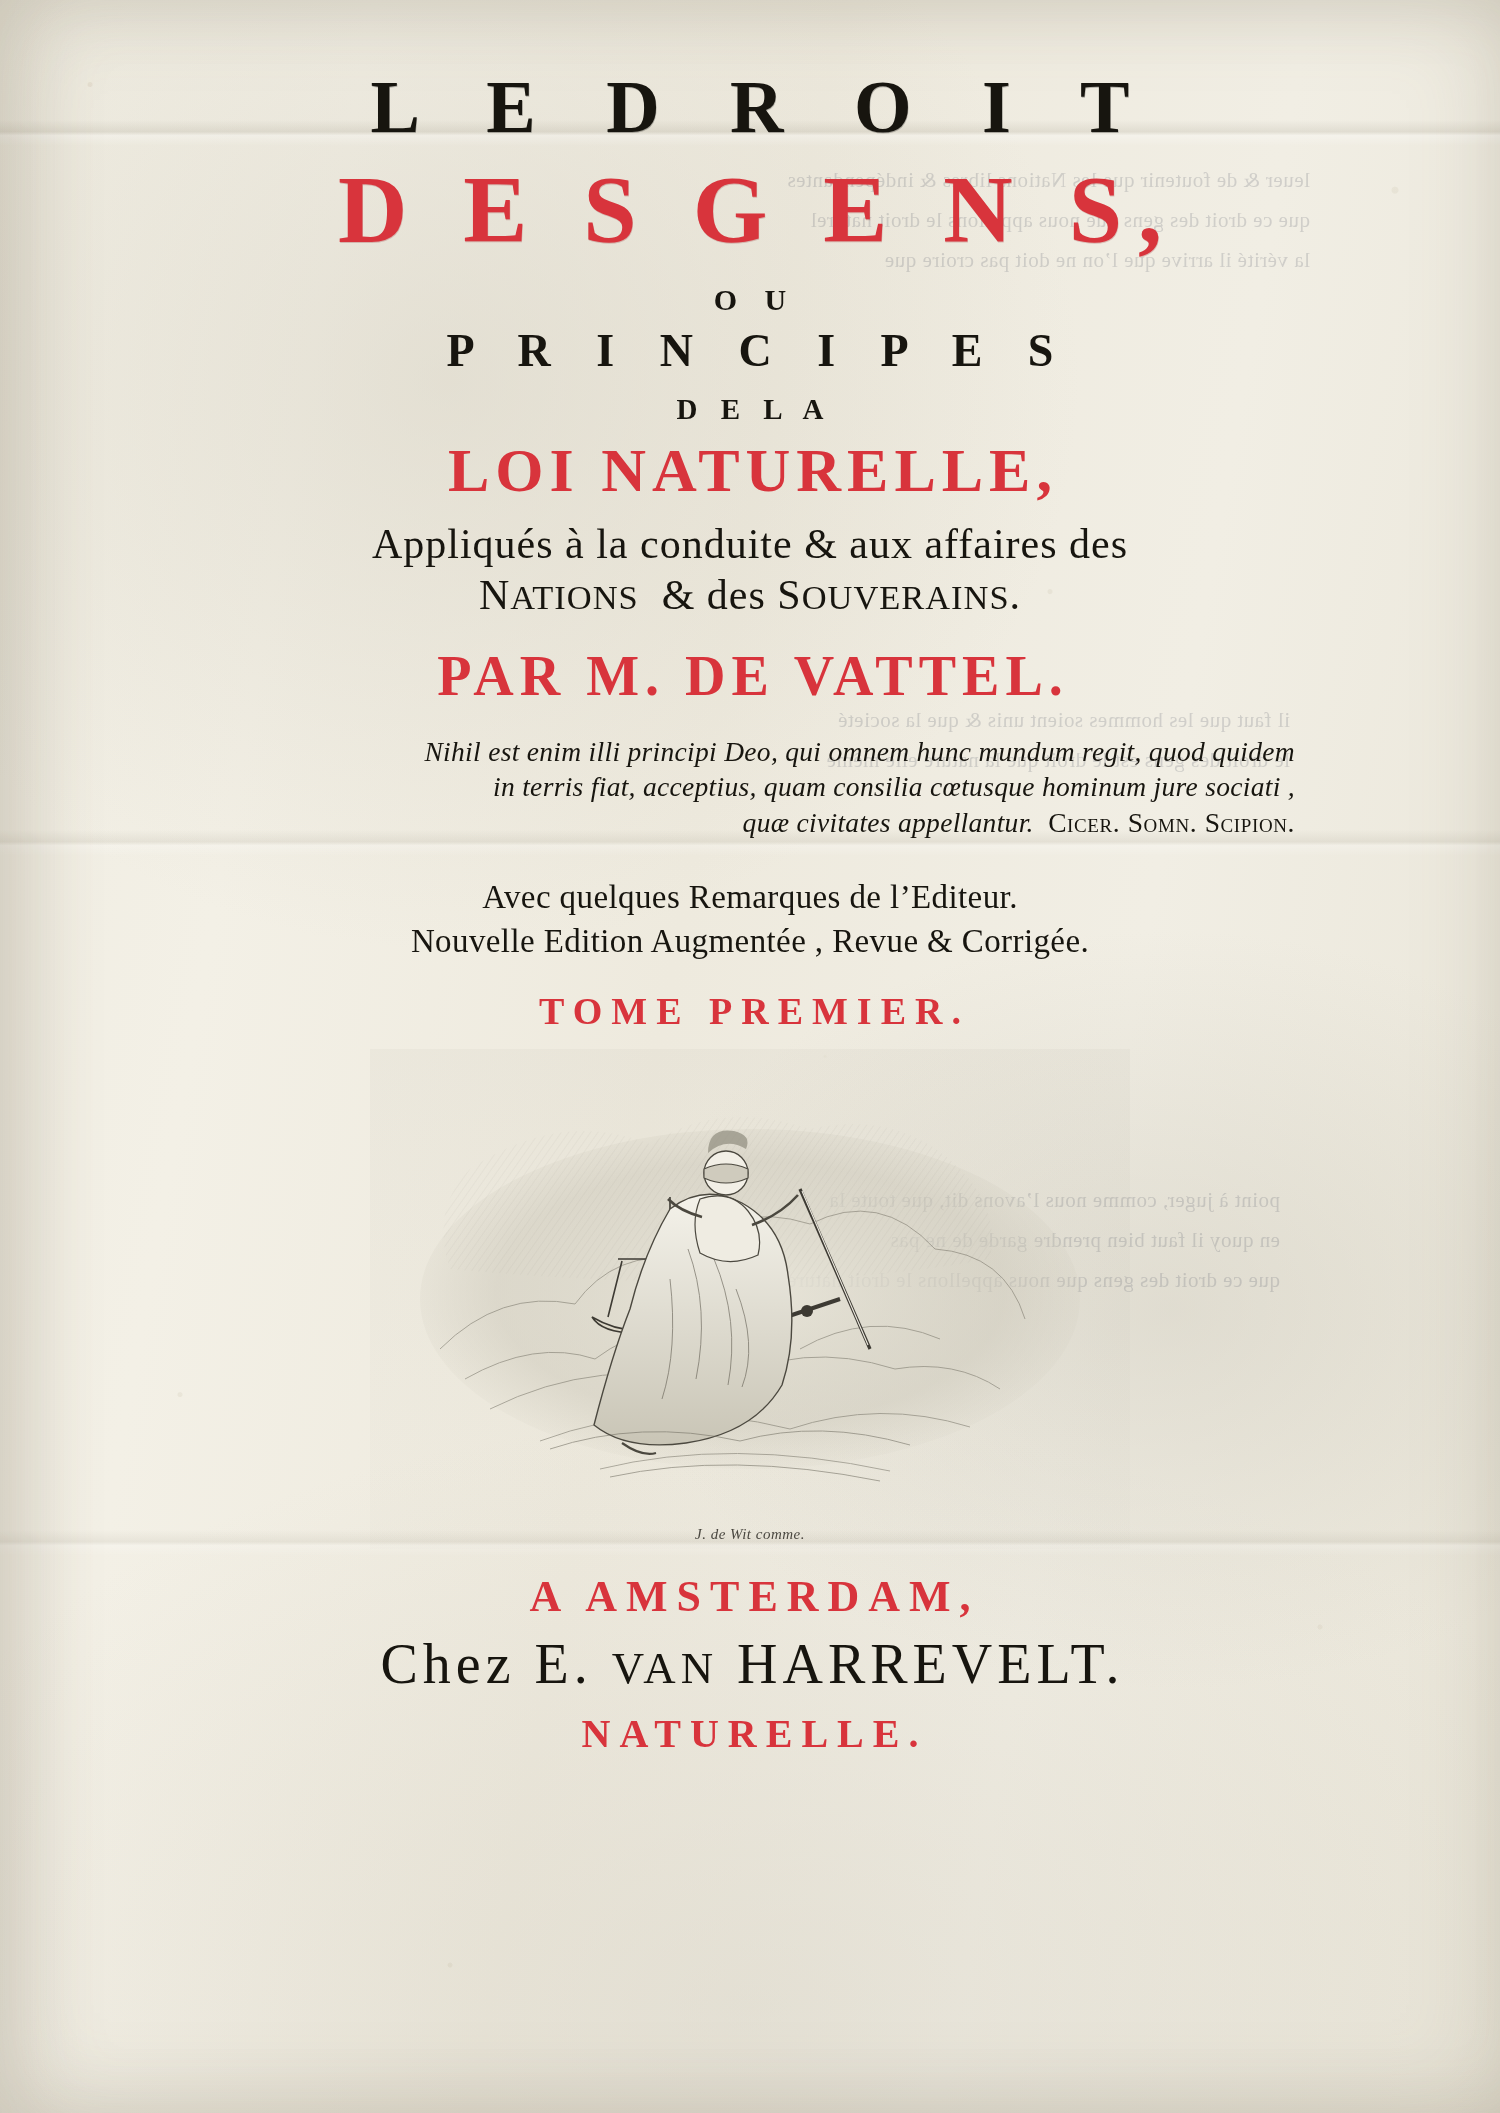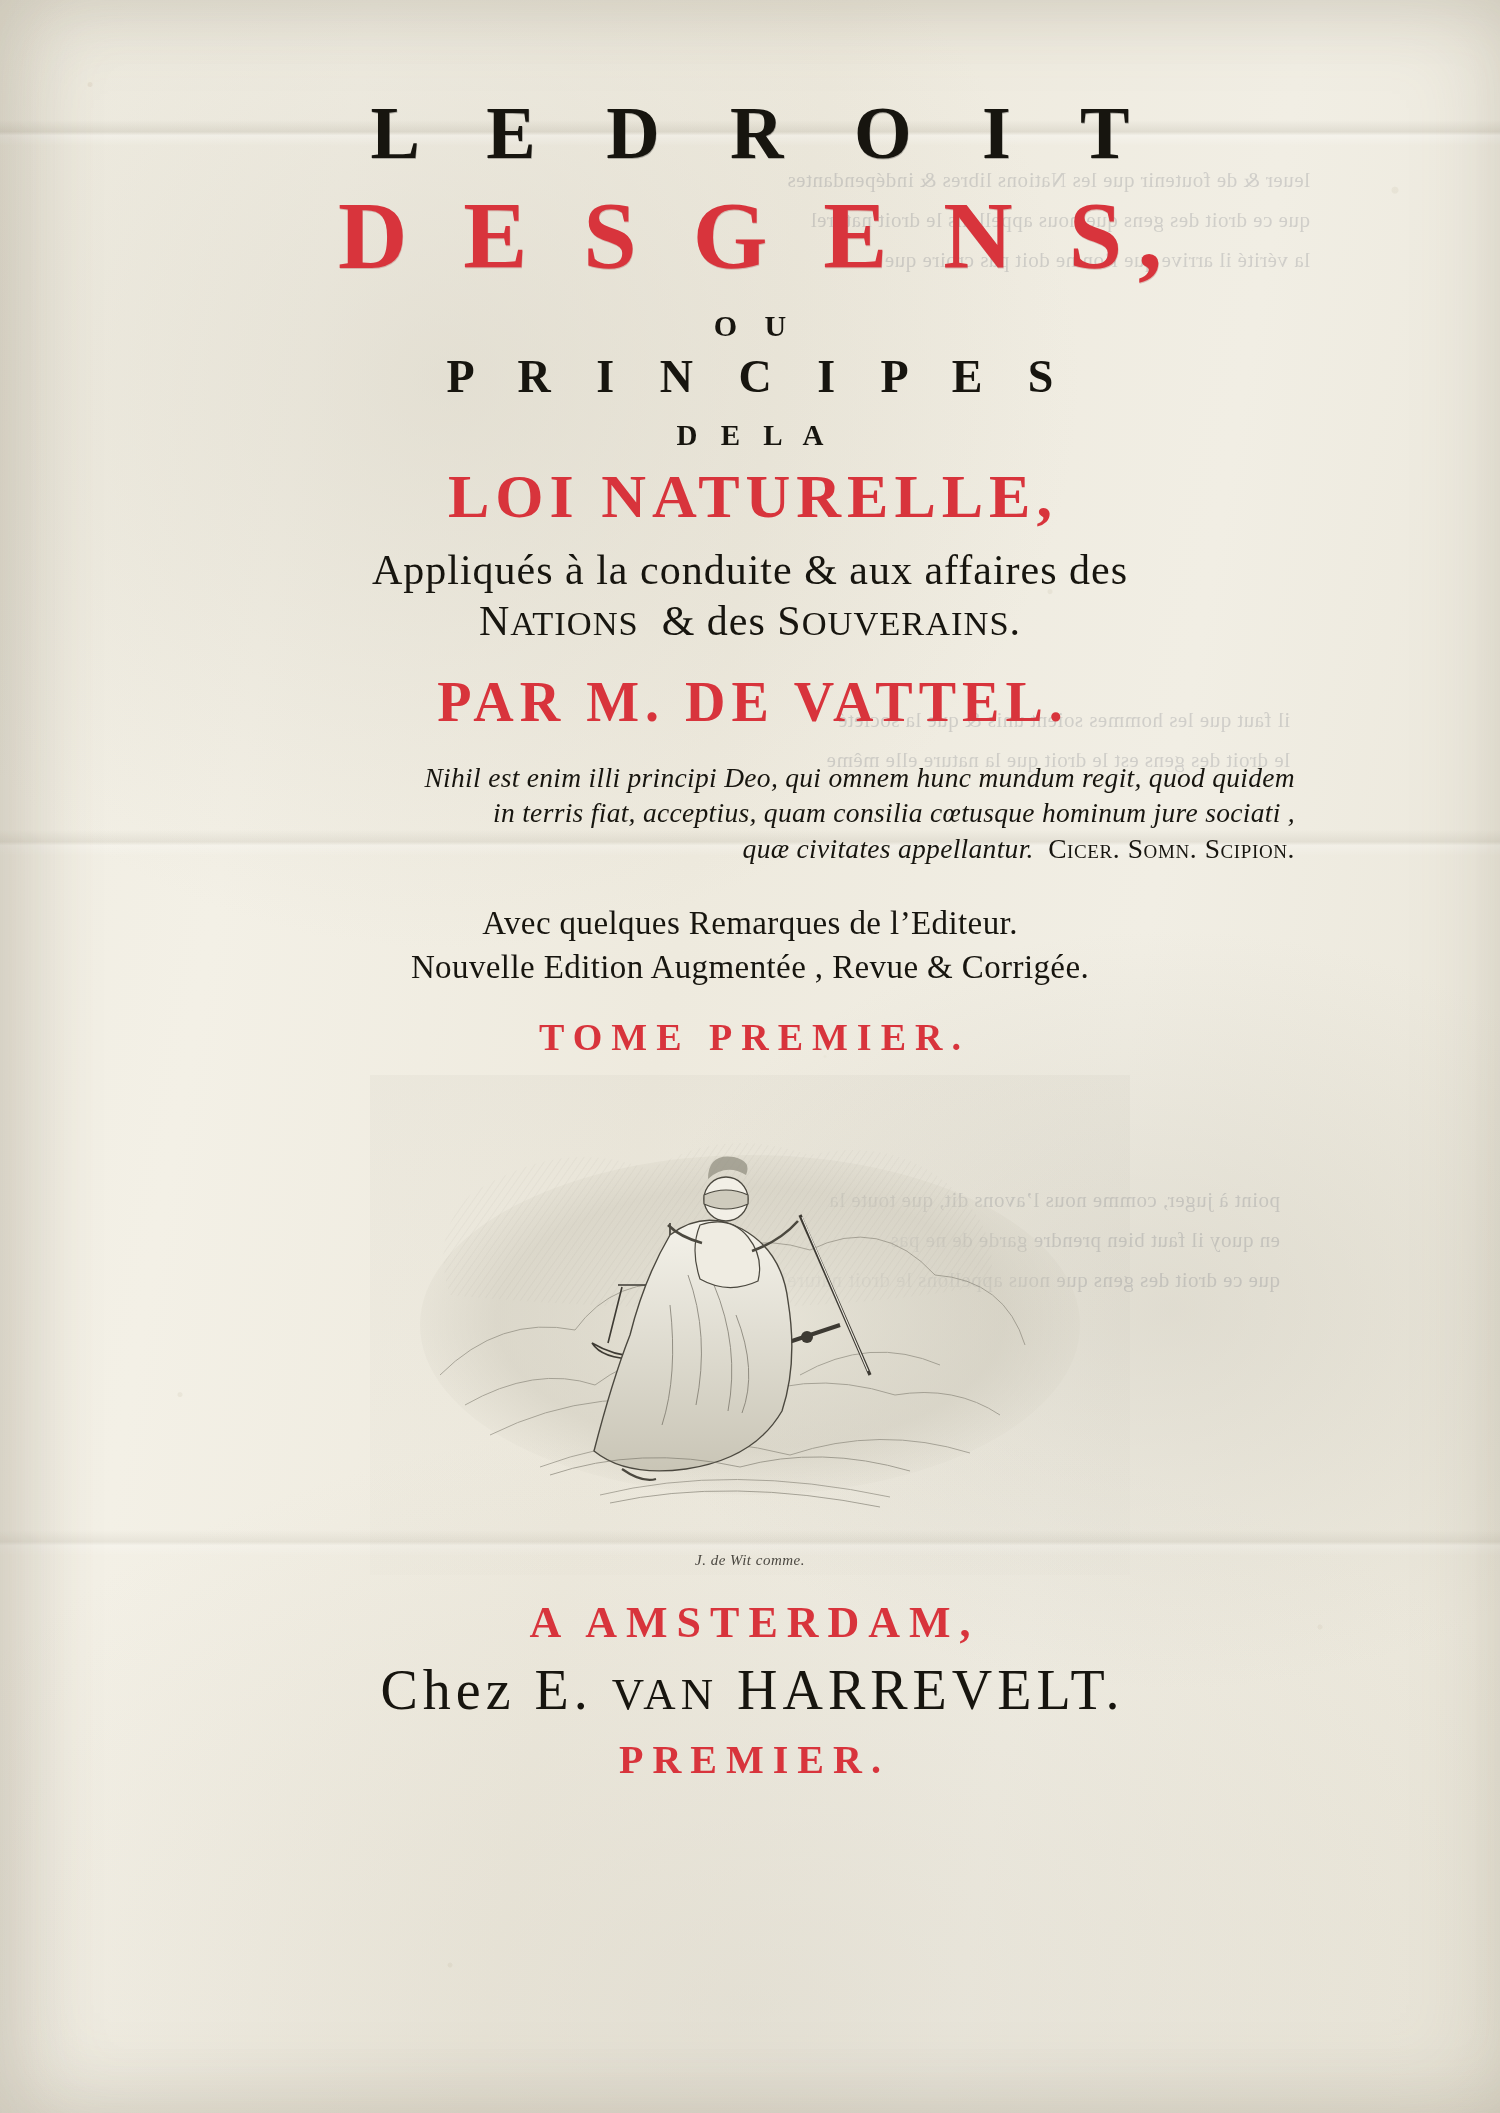--- a/index.html
+++ b/index.html
@@ -60,21 +60,21 @@
     letter-spacing: 0.5px;
     transform: scaleX(-1);
     text-align: justify;
     filter: blur(0.7px);
   }
 
   .content {
     position: relative;
     z-index: 3;
     text-align: center;
-    padding-top: 96px;
+    padding-top: 70px;
   }
   .red { color: #d8343c; }
   .blk { color: #17150f; }
 
   .line-le-droit {
     font-size: 74px;
     letter-spacing: 26px;
     font-weight: 700;
     line-height: 1;
     margin-left: 26px;
@@ -342,16 +342,16 @@
           <path d="M240 428 q120 -26 270 4"></path>
         </g>
       </svg>
       <div class="engraver">J. de Wit comme.</div>
     </div>
 
     <div class="imprint-city">A AMSTERDAM,</div>
     <div class="imprint-pub blk">
       <span>Chez E.</span>&nbsp;<span style="font-size:0.8em">VAN</span>&nbsp;<span>HARREVELT.</span>
     </div>
-    <div class="imprint-year">PREMIER.</div>
+    <div class="imprint-year">NATURELLE.</div>
 
   </div>
 </div>
 
 </body></html>

